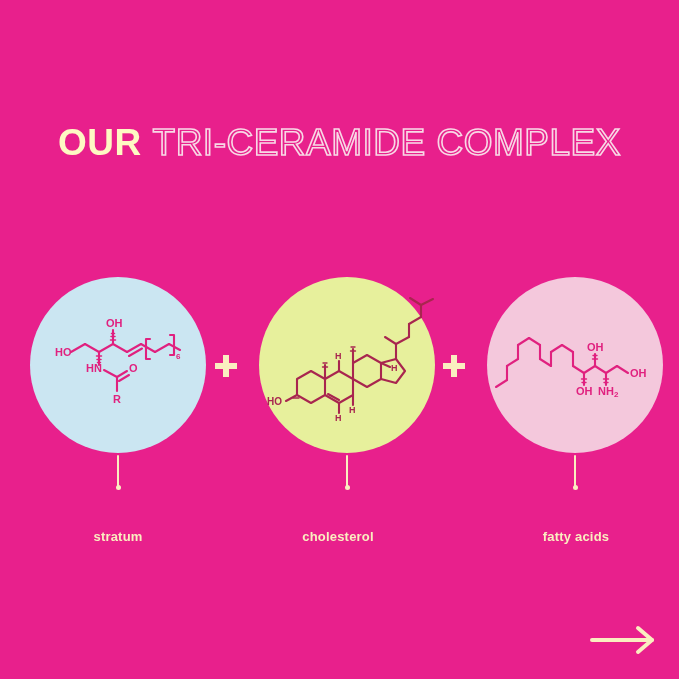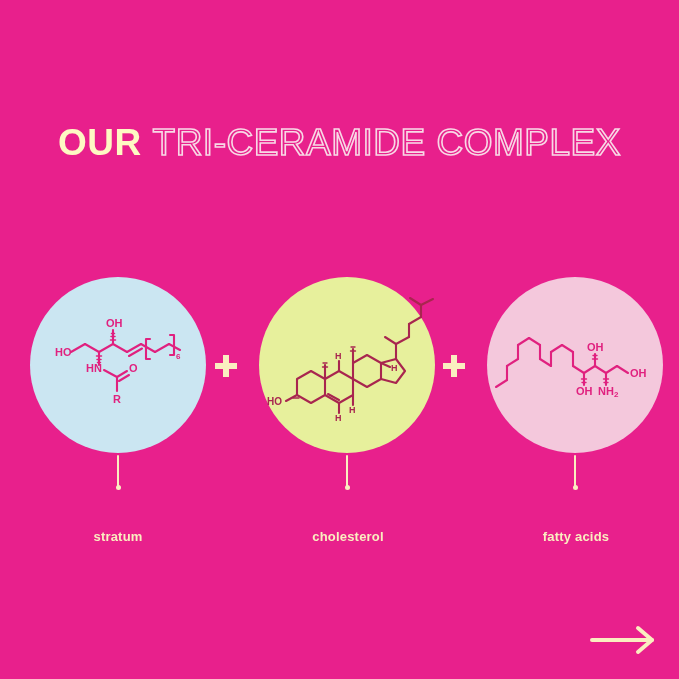--- a/index.html
+++ b/index.html
@@ -122,21 +122,21 @@
     top: 497px;
     text-align: center;
     color: #FAEEC0;
     font-size: 13px;
     font-weight: 700;
     line-height: 1.25;
     letter-spacing: 0.2px;
     margin-top: 32px;
   }
   .label.l1 { left: 0px;   width: 236px; }
-  .label.l2 { left: 230px; width: 236px; }
+  .label.l2 { left: 220px; width: 236px; }
   .label.l3 { left: 458px; width: 236px; }
   .label .ln { display: block; }
 
   
   .next-arrow {
     position: absolute;
     left: 588px;
     top: 625px;
     width: 72px;
     height: 30px;

